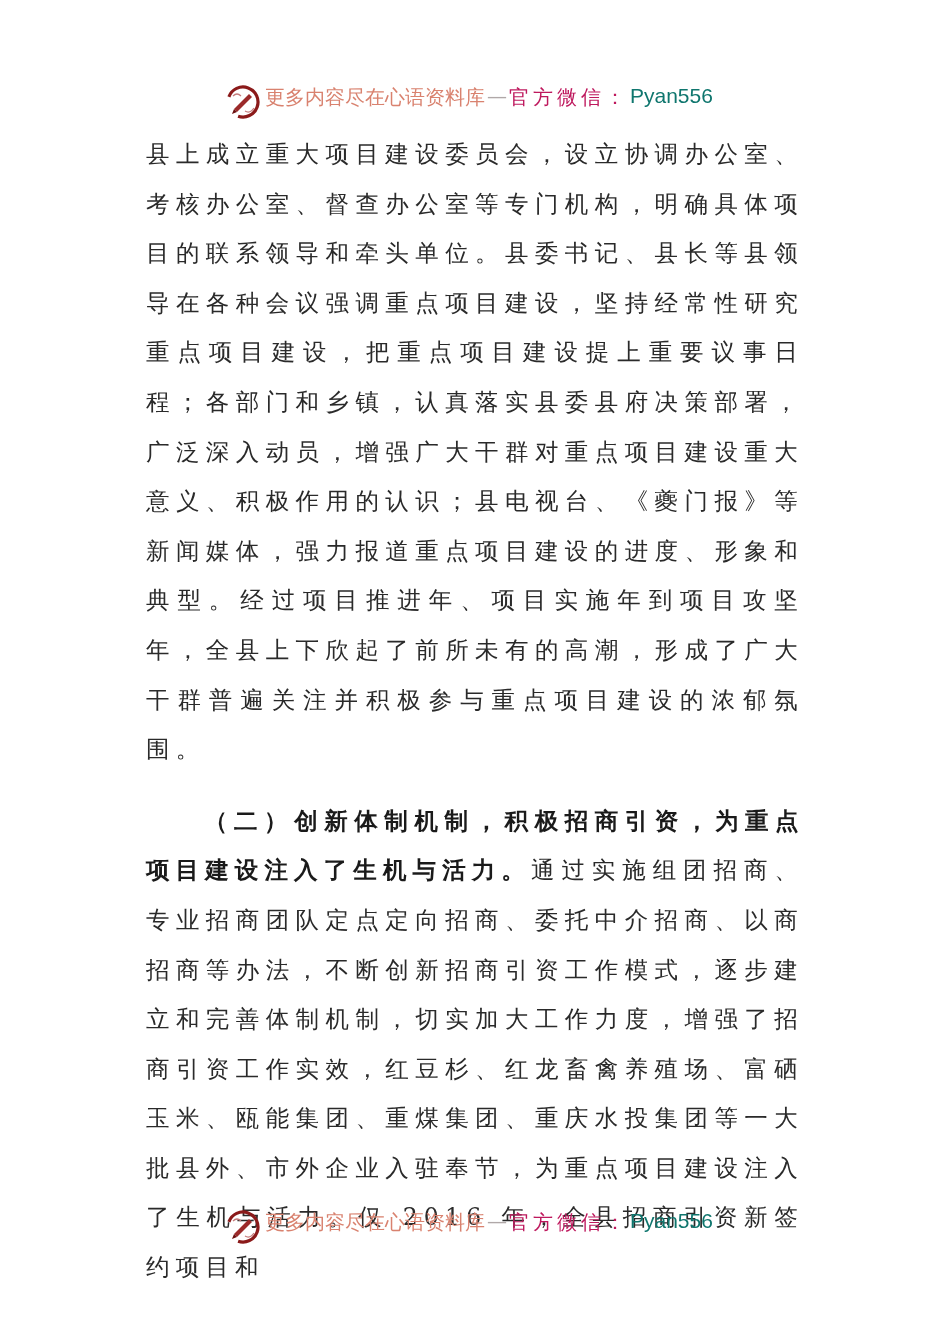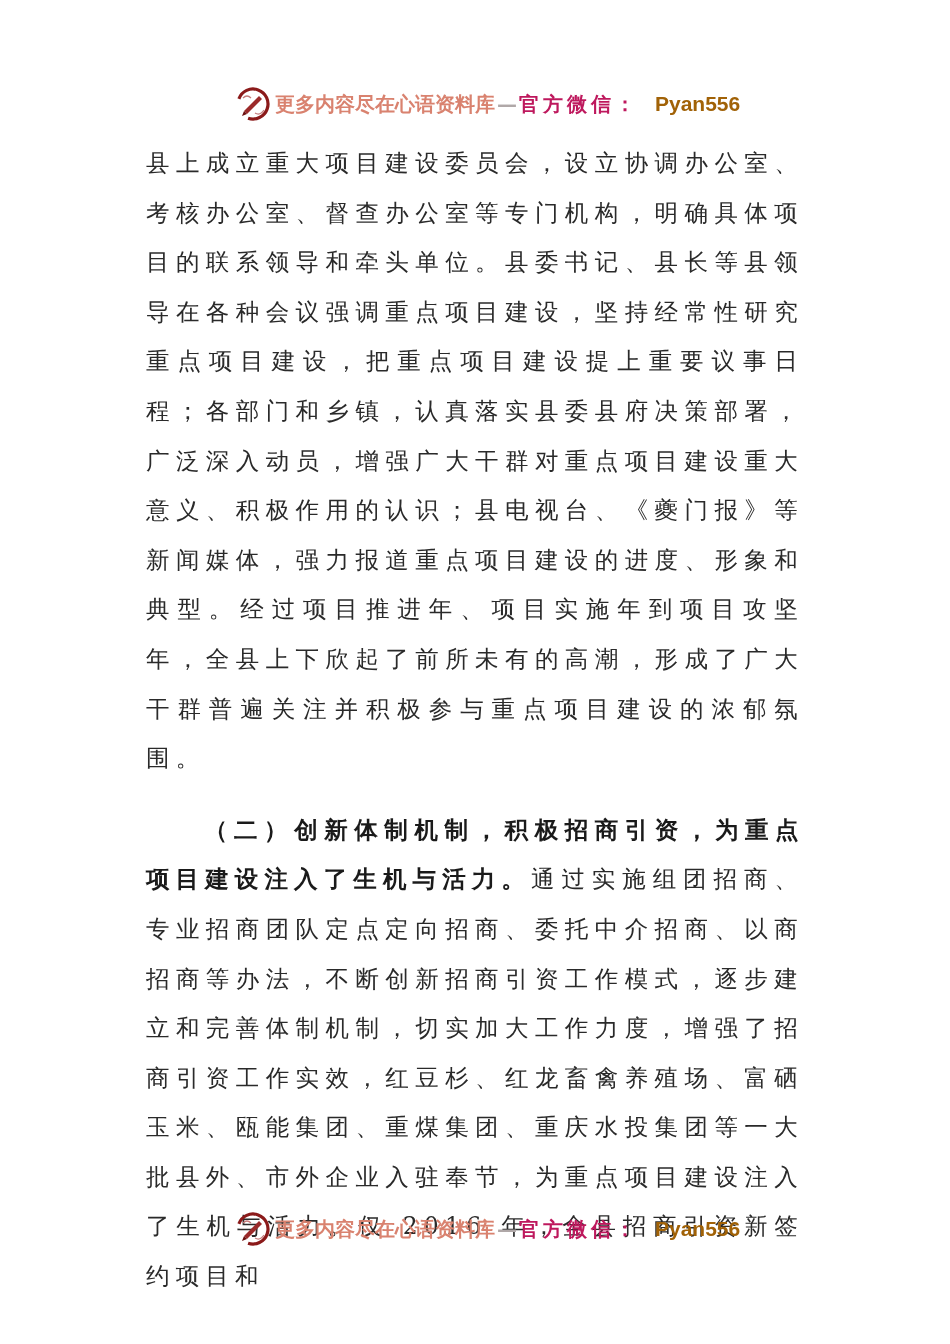--- a/index.html
+++ b/index.html
@@ -10,26 +10,24 @@
   body {
     width: 950px;
     height: 1344px;
     position: relative;
     overflow: hidden;
     font-family: "DejaVu Serif", "Liberation Serif", serif;
     color: #2a2a2a;
   }
   .banner {
     position: absolute;
-    left: 235px;
+    left: 225px;
     height: 40px;
     display: flex;
-    align-items: center;
     white-space: nowrap;
-    font-weight: bold;
   }
   .banner.top { top: 84px; }
   .banner.bottom { top: 1209px; }
   .banner .logo {
     width: 36px;
     height: 36px;
     margin-right: 4px;
     display: inline-block;
   }
   .banner .promo {
@@ -45,27 +43,27 @@
   }
   .banner .wechat-label {
     font-family: "DejaVu Serif", "Liberation Serif", serif;
     font-size: 20px;
     color: #be185d;
     letter-spacing: 4px;
   }
   .banner .wechat-id {
     font-family: "Liberation Sans", "DejaVu Sans", sans-serif;
     font-size: 21px;
-    color: #a16207;
-    margin-left: 16px;
+    color: #0f766e;
+    margin-left: 1px;
   }
   .content {
     position: absolute;
     left: 146px;
-    top: 139px;
+    top: 130px;
     width: 658px;
   }
   .para {
     margin: 0;
     font-size: 23.5px;
     line-height: 49.6px;
     letter-spacing: 6.2px;
     text-align: justify;
     text-align-last: left;
   }

